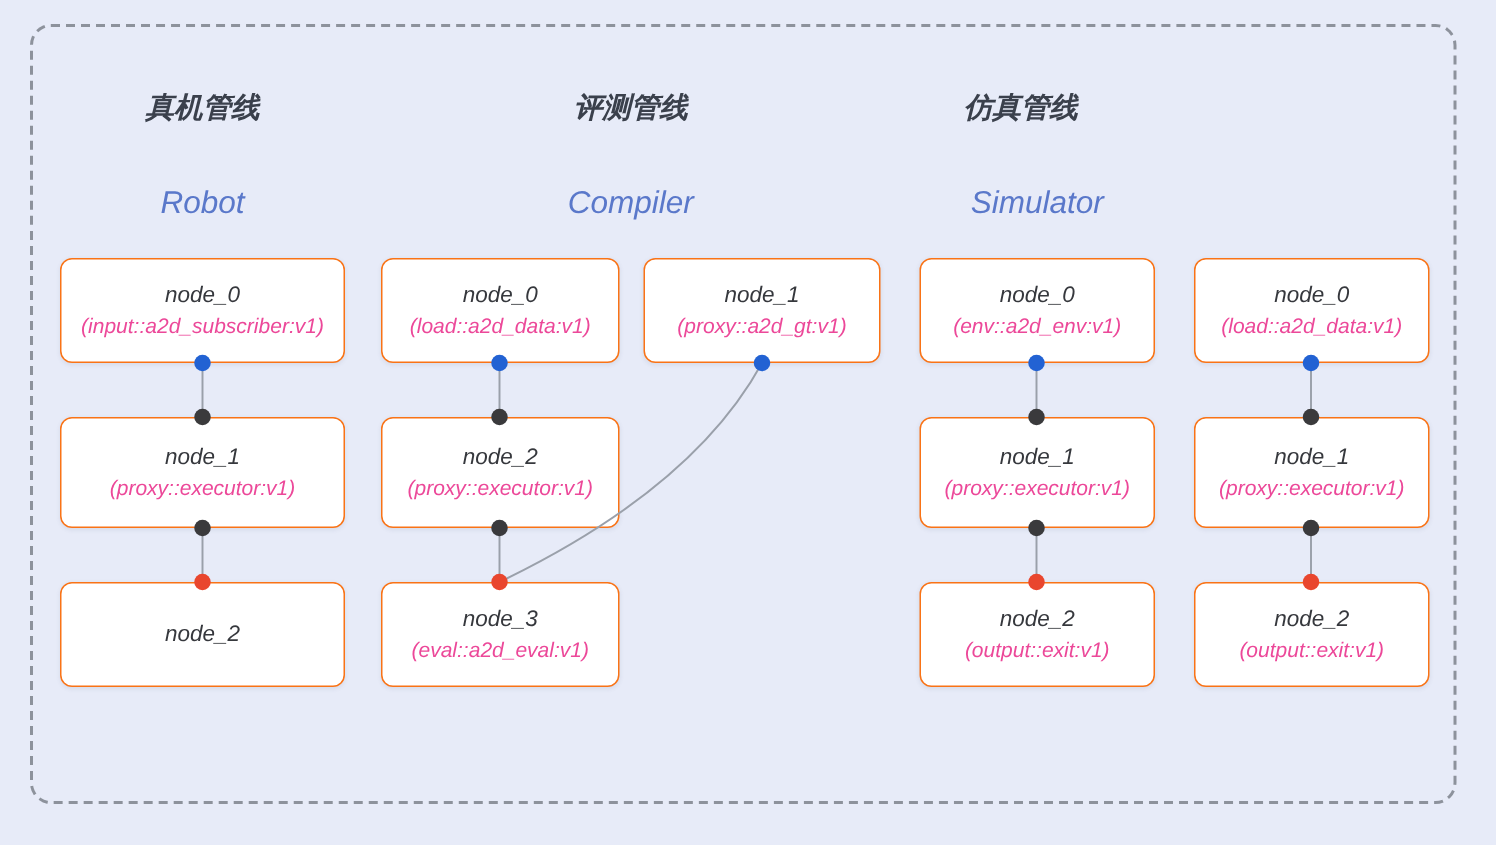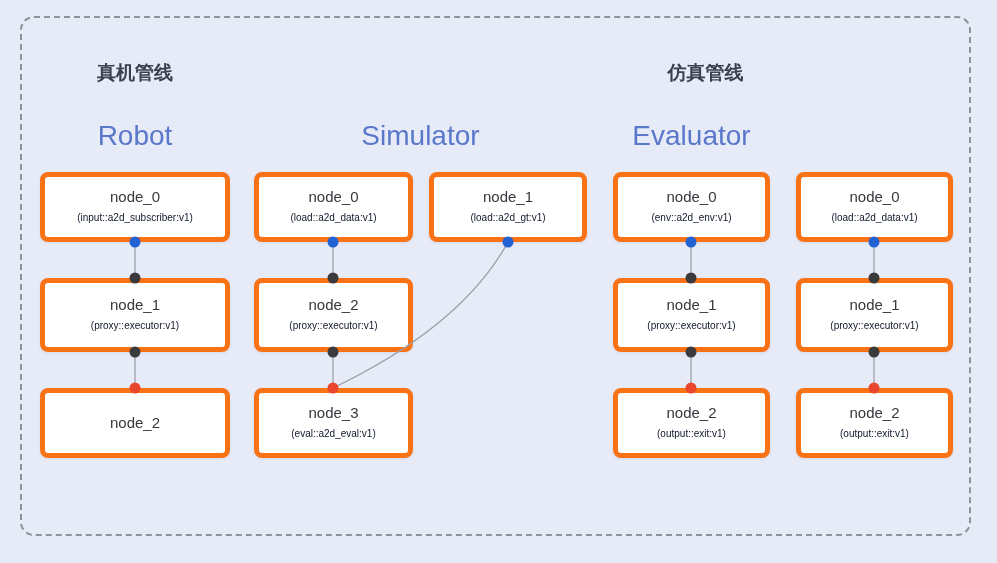--- a/index.html
+++ b/index.html
@@ -5,20 +5,21 @@
   html,body { margin:0; padding:0; }
   body {
     background:#e7ebf8;
     font-family:"Liberation Sans","DejaVu Sans",sans-serif;
   }
   .canvas {
     position:relative;
     width:997px; height:563px;
     background:#e7ebf8;
     overflow:hidden;
+    font-style:italic;
   }
   .frame {
     position:absolute;
     left:20px; top:16px;
     width:951px; height:520px;
     box-sizing:border-box;
     border:2px dashed #8d929c;
     border-radius:14px;
   }
   .col-title {
@@ -26,79 +27,80 @@
     text-align:center;
     color:#3a404c;
     font-weight:bold;
     font-size:19px;
     line-height:24px;
   }
   .col-sub {
     position:absolute;
     text-align:center;
     color:#5a78ca;
-    font-size:28px;
+    font-size:21px;
     line-height:26px;
   }
   .node {
     position:absolute;
     box-sizing:border-box;
     background:#ffffff;
-    border:5px solid #f97316;
+    border:1px solid #f97316;
     border-radius:8px;
     box-shadow:0 1px 3px rgba(70,80,110,0.10);
     display:flex;
     flex-direction:column;
     align-items:center;
     justify-content:center;
     gap:3px;
   }
   .node-name { font-size:15px; color:#36383d; line-height:18px; }
-  .node-impl { font-size:10px; color:#0f172a; line-height:17px; }
+  .node-impl { font-size:14px; color:#ec4899; line-height:17px; }
   .edges {
     position:absolute;
     left:0; top:0;
     pointer-events:none;
   }
 </style>
 </head>
 <body>
 
 <div class="canvas">
 
   <div class="frame"></div>
 
   <div class="col-title" style="left:40px; top:61px; width:190px;">真机管线</div>
   <div class="col-sub" style="left:40px; top:123px; width:190px;">Robot</div>
 
-  <div class="col-sub" style="left:254px; top:123px; width:333px;">Simulator</div>
+  <div class="col-title" style="left:254px; top:61px; width:333px;">评测管线</div>
+  <div class="col-sub" style="left:254px; top:123px; width:333px;">Compiler</div>
 
-  <div class="col-title" style="left:627px; top:61px; width:157px;">仿真管线</div>
-  <div class="col-sub" style="left:613px; top:123px; width:157px;">Evaluator</div>
+  <div class="col-title" style="left:602px; top:61px; width:157px;">仿真管线</div>
+  <div class="col-sub" style="left:613px; top:123px; width:157px;">Simulator</div>
 
 
   <div class="node" style="left:40px; top:172px; width:190px; height:70px;">
     <div class="node-name">node_0</div>
     <div class="node-impl">(input::a2d_subscriber:v1)</div>
   </div>
   <div class="node" style="left:40px; top:278px; width:190px; height:74px;">
     <div class="node-name">node_1</div>
     <div class="node-impl">(proxy::executor:v1)</div>
   </div>
   <div class="node" style="left:40px; top:388px; width:190px; height:70px;">
     <div class="node-name">node_2</div>
   </div>
 
   <div class="node" style="left:254px; top:172px; width:159px; height:70px;">
     <div class="node-name">node_0</div>
     <div class="node-impl">(load::a2d_data:v1)</div>
   </div>
   <div class="node" style="left:429px; top:172px; width:158px; height:70px;">
     <div class="node-name">node_1</div>
-    <div class="node-impl">(load::a2d_gt:v1)</div>
+    <div class="node-impl">(proxy::a2d_gt:v1)</div>
   </div>
   <div class="node" style="left:254px; top:278px; width:159px; height:74px;">
     <div class="node-name">node_2</div>
     <div class="node-impl">(proxy::executor:v1)</div>
   </div>
   <div class="node" style="left:254px; top:388px; width:159px; height:70px;text-align:right;">
     <div class="node-name">node_3</div>
     <div class="node-impl">(eval::a2d_eval:v1)</div>
   </div>
 

